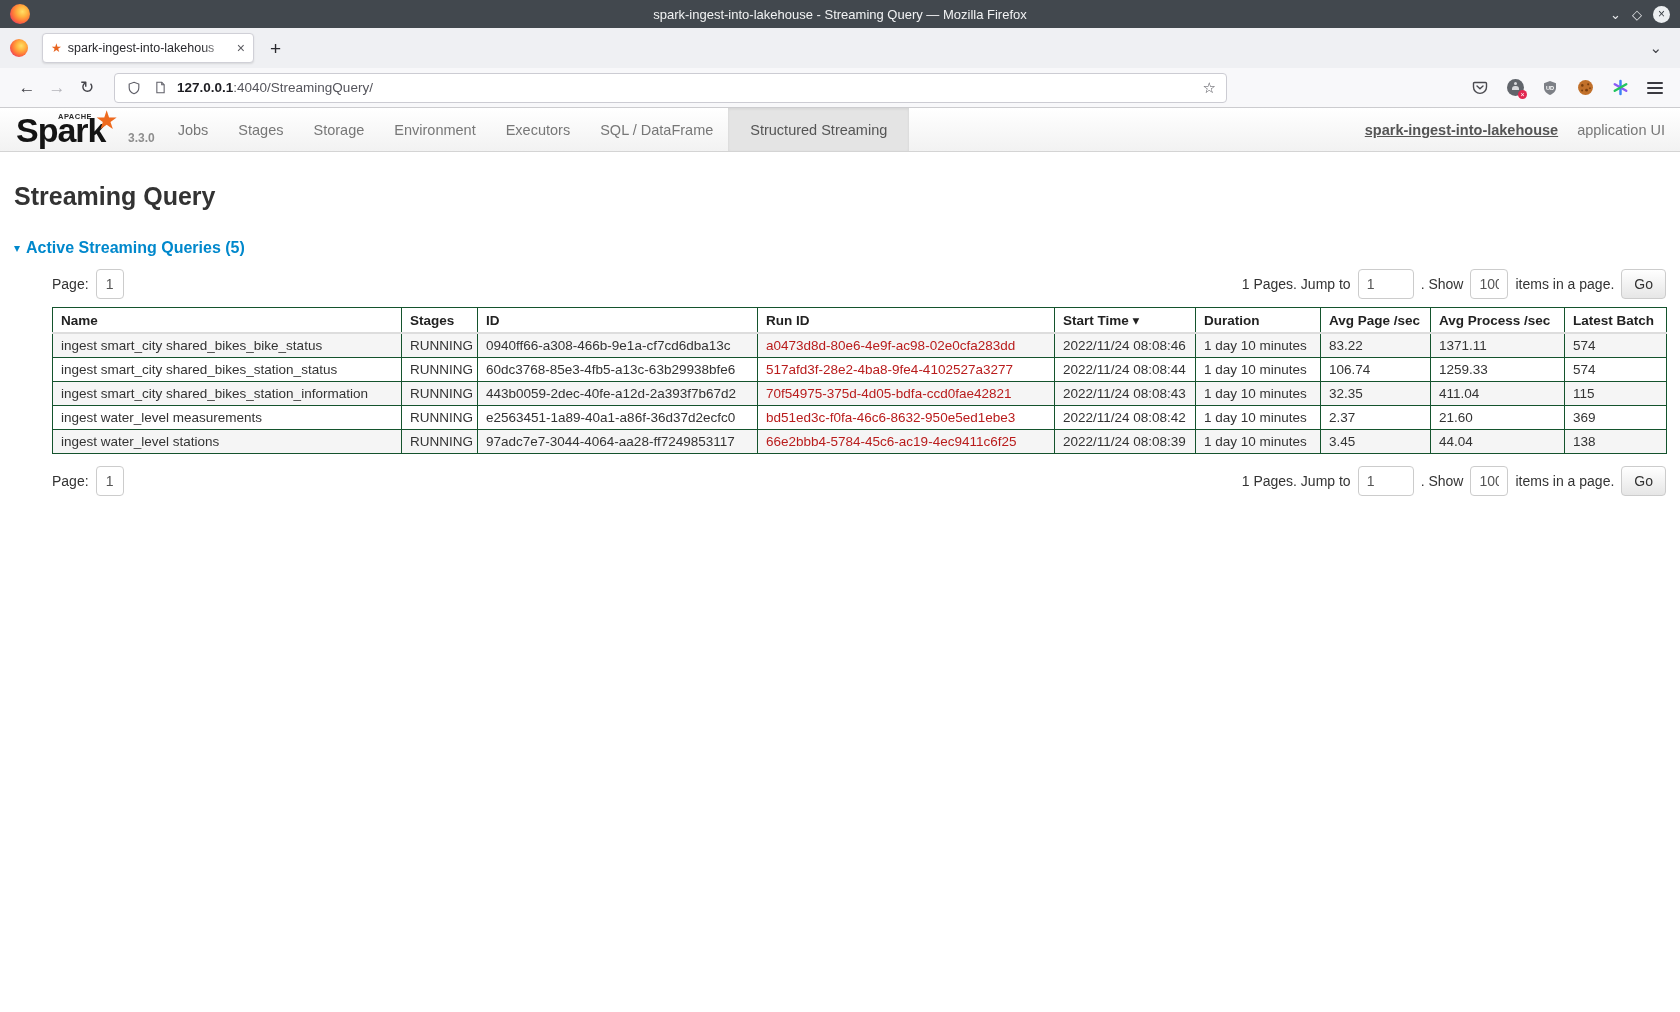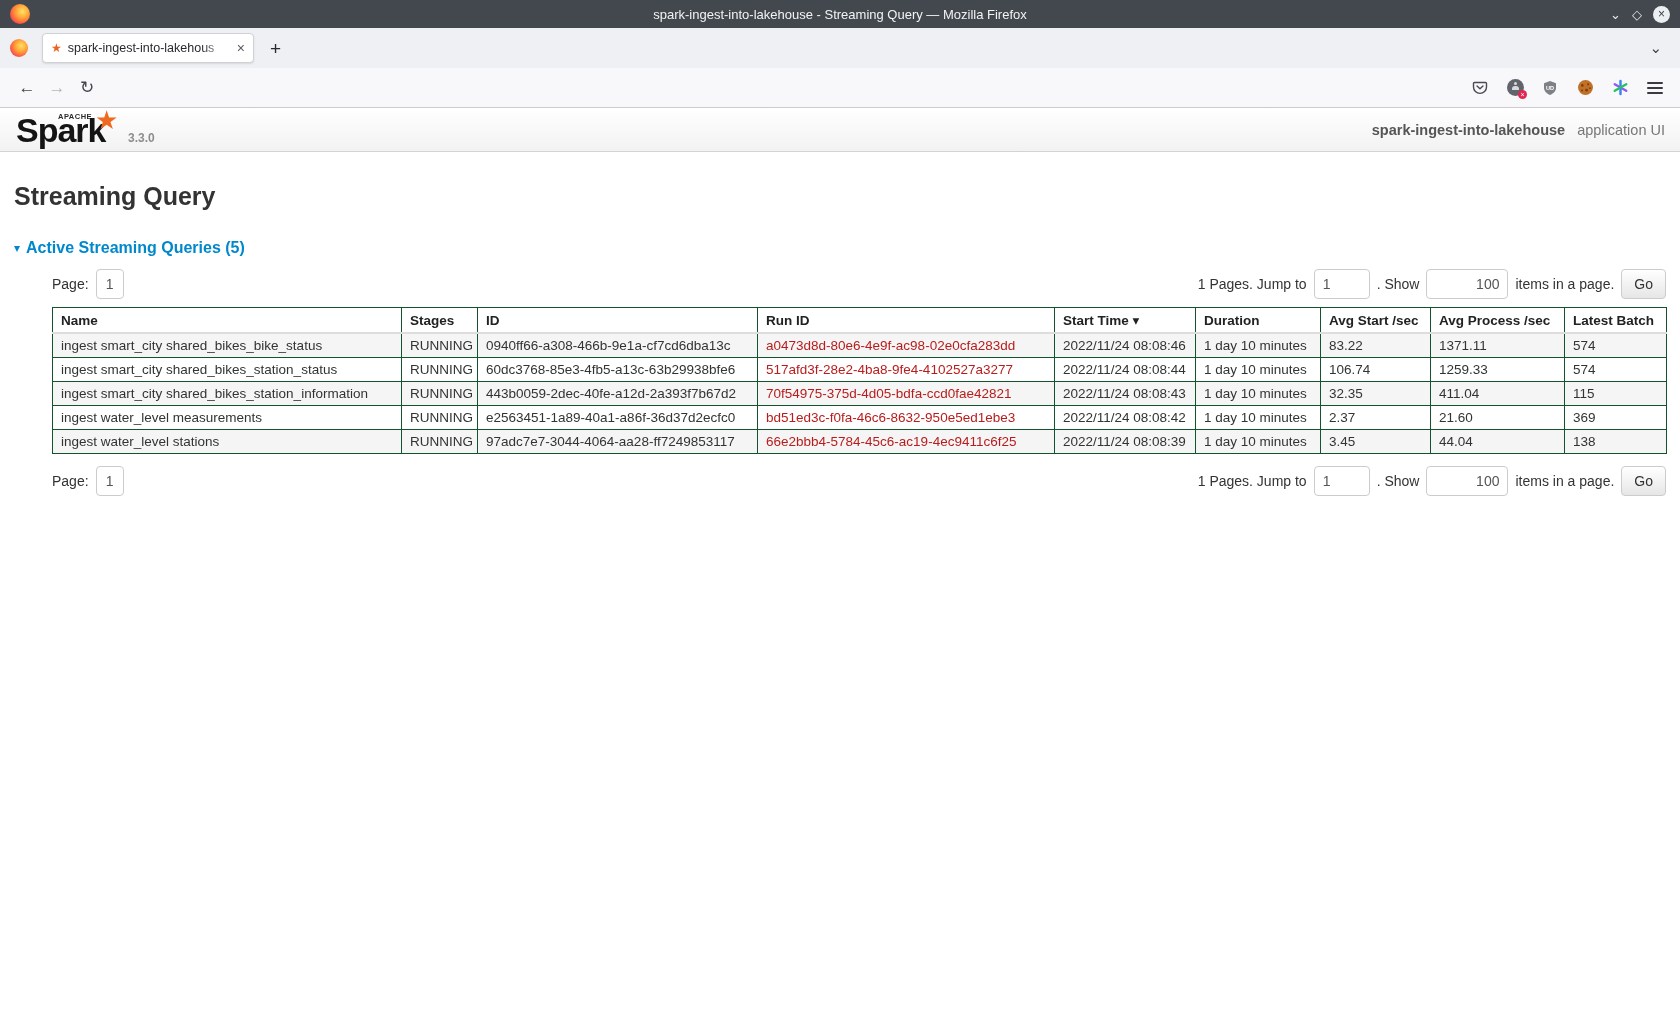--- a/index.html
+++ b/index.html
@@ -54,37 +54,37 @@
     display:flex; align-items:stretch; }
   .spark-logo-block { position:relative; width:104px; margin-left:16px; flex:0 0 auto; cursor:pointer; }
   .apache-text { position:absolute; top:4px; left:42px; font-size:7.5px; font-weight:bold; letter-spacing:.5px; color:#2b2b2b; }
   .spark-word { position:absolute; bottom:1px; left:0; font-size:34px; font-weight:bold; color:#141414; letter-spacing:-1px; }
   .spark-star { position:absolute; top:-3px; left:79px; font-size:26px; color:#ee6a1f; }
   .spark-version { align-self:flex-end; margin:0 0 6px 8px; font-size:12px; font-weight:bold; color:#8d8d8d; }
   .spark-nav-items { display:flex; align-items:stretch; margin-left:8px; }
   .spark-nav-item { display:flex; align-items:center; padding:0 15px; font-size:14.5px; color:#777; cursor:pointer; white-space:nowrap; }
   .spark-nav-item.active { background:#e4e4e4; color:#555; padding:0 22px; box-shadow:inset 0 1px 3px rgba(0,0,0,.08); }
   .app-ui-label { margin-left:auto; display:flex; align-items:center; padding-right:15px; font-size:14.5px; color:#777; white-space:nowrap; }
-  .app-ui-label b { color:#555; margin-right:12px; }
+  .app-ui-label b { color:#555; margin-right:19px;text-decoration:underline; }
 
   
   .content { padding:0 14px; }
   .page-title { font-size:25px; font-weight:bold; color:#333; margin:30px 0 28px 0; }
   .section-header { font-size:16px; font-weight:bold; color:#0088cc; display:flex; align-items:center; gap:6px; cursor:pointer; margin-bottom:8px; }
   .collapse-arrow { font-size:12px; }
   .section-body { margin-left:38px; width:1614px; }
 
   .pagination-row { display:flex; justify-content:space-between; align-items:center; width:100%; margin:12px 0 8px 0;
     font-size:14px; color:#333; }
   .page-left, .page-right { display:flex; align-items:center; gap:7px; }
   .pg-input { height:30px; border:1px solid #ccc; border-radius:4px; background:#fff; color:#555; font-size:14px;
     font-family:inherit; padding:2px 8px; }
   .pg-input.page-num { width:28px; padding:2px 4px; text-align:center; }
   .pg-input.jump { width:56px; }
-  .pg-input.show { width:82px;text-align:right; }
+  .pg-input.show { width:38px; }
   .go-btn { height:30px; padding:0 12px; border:1px solid #ccc; border-radius:4px; color:#333; font-size:14px;
     font-family:inherit; background:linear-gradient(#ffffff,#e6e6e6); cursor:pointer; }
 
   table.sq { border-collapse:collapse; width:1614px; table-layout:fixed; font-size:13.5px; color:#333; margin-bottom:4px; }
   table.sq th, table.sq td { border:1px solid #14532d; padding:4px 8px; text-align:left; white-space:nowrap; overflow:hidden; }
   table.sq thead th { font-weight:bold; color:#222; border-bottom:2px solid #ddd; background:#fff; cursor:pointer; }
   table.sq tbody tr:nth-child(odd) { background:#f5f5f5; }
   table.sq a.run-link { color:#b91c1c; text-decoration:none; cursor:pointer; }
 </style>
 </head>
@@ -108,20 +108,35 @@
     <span class="tab-close">×</span>
   </div>
   <span class="new-tab">+</span>
   <span class="tab-list-chevron">⌄</span>
 </div>
 
 <div class="toolbar">
   <span class="nav-btn">←</span>
   <span class="nav-btn disabled">→</span>
   <span class="nav-btn">↻</span>
+  <div class="urlbar">
+    <span class="ext-icon">
+      <svg viewBox="0 0 16 16" width="14" height="14">
+          <path d="M8 1.5l5.5 2v4.2c0 3.6-2.6 5.8-5.5 6.8-2.9-1-5.5-3.2-5.5-6.8V3.5z" fill="none" stroke="#5f5f68" stroke-width="1.3"></path>
+        </svg>
+    </span>
+    <span class="ext-icon">
+      <svg viewBox="0 0 16 16" width="13" height="13">
+          <path d="M3.5 1.5h6l3 3v10h-9z" fill="none" stroke="#5f5f68" stroke-width="1.3"></path>
+          <path d="M9.5 1.5v3h3" fill="none" stroke="#5f5f68" stroke-width="1.3"></path>
+        </svg>
+    </span>
+    <span class="url-text"><span class="url-host">127.0.0.1</span><span class="url-path">:4040/StreamingQuery/</span></span>
+    <span class="bookmark-star">☆</span>
+  </div>
   <div class="ext-icons">
     <span class="ext-icon">
       <svg viewBox="0 0 16 16" width="16" height="16">
           <path d="M2.5 2.5h11c.6 0 1 .4 1 1v3.4a6.5 6.5 0 0 1-13 0V3.5c0-.6.4-1 1-1z" fill="none" stroke="#4a4a4f" stroke-width="1.4"></path>
           <path d="M5 6l3 2.8L11 6" fill="none" stroke="#4a4a4f" stroke-width="1.4" stroke-linecap="round" stroke-linejoin="round"></path>
         </svg>
     </span>
     <span class="ext-icon">
       <span class="mask-circle">
           <span class="person"></span>
@@ -163,20 +178,29 @@
   </div>
 </div>
 
 <div class="spark-navbar">
   <div class="spark-logo-block">
     <span class="apache-text">APACHE</span>
     <span class="spark-word">Spark</span>
     <span class="spark-star">★</span>
   </div>
   <span class="spark-version">3.3.0</span>
+  <nav class="spark-nav-items">
+      <div class="spark-nav-item">Jobs</div>
+      <div class="spark-nav-item">Stages</div>
+      <div class="spark-nav-item">Storage</div>
+      <div class="spark-nav-item">Environment</div>
+      <div class="spark-nav-item">Executors</div>
+      <div class="spark-nav-item">SQL / DataFrame</div>
+      <div class="spark-nav-item active">Structured Streaming</div>
+    </nav>
   <div class="app-ui-label">
     <b>spark-ingest-into-lakehouse</b>
     <span>application UI</span>
   </div>
 </div>
 
 <div class="content">
   <h2 class="page-title">Streaming Query</h2>
 
   <div class="section-header">
@@ -214,21 +238,21 @@
           <col style="width: 102px;">
         </colgroup>
       <thead>
           <tr>
             <th>Name</th>
             <th>Stages</th>
             <th>ID</th>
             <th>Run ID</th>
             <th>Start Time ▾</th>
             <th>Duration</th>
-            <th>Avg Start /sec</th>
+            <th>Avg Page /sec</th>
             <th>Avg Process /sec</th>
             <th>Latest Batch</th>
           </tr>
         </thead>
       <tbody>
           <tr>
             <td>ingest smart_city shared_bikes_bike_status</td>
             <td>RUNNING</td>
             <td>0940ff66-a308-466b-9e1a-cf7cd6dba13c</td>
             <td><a class="run-link" href="#">a0473d8d-80e6-4e9f-ac98-02e0cfa283dd</a></td>

